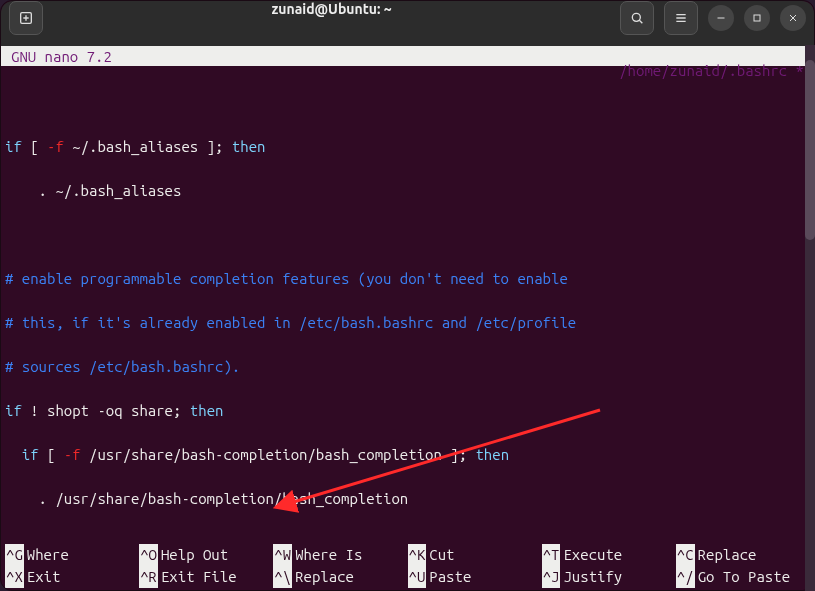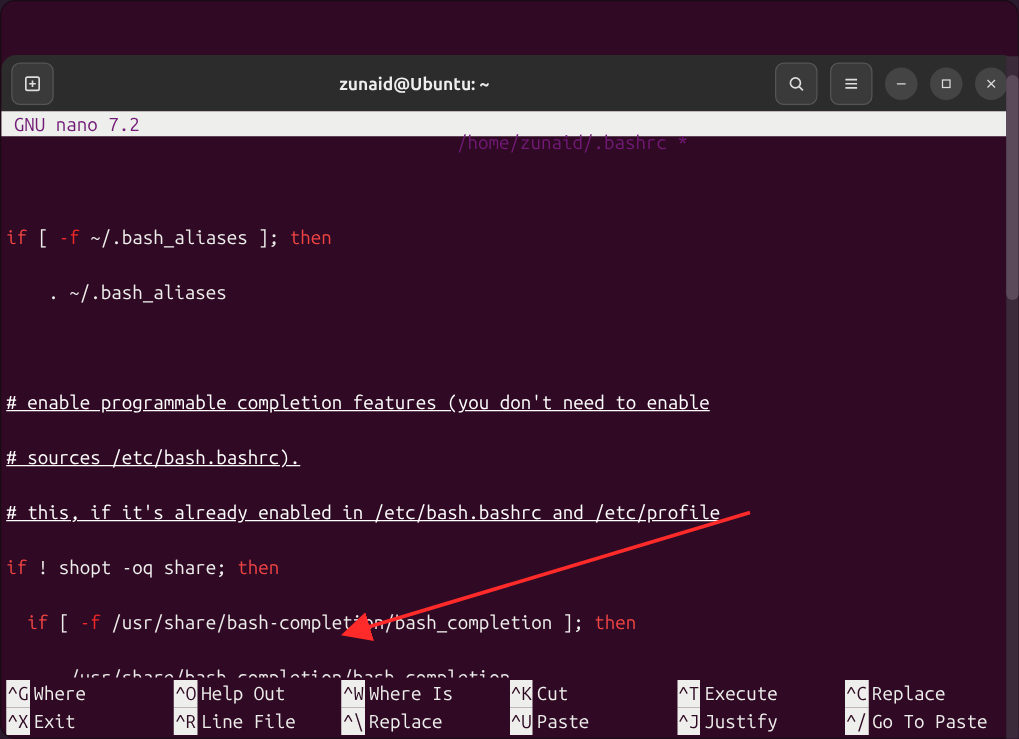--- a/index.html
+++ b/index.html
@@ -25,24 +25,23 @@
       display: flex;
       flex-direction: column;
       border: 1px solid #1a0a14;
     }
     .titlebar {
       height: 45px;
       background: #2c2c2c;
       border-top-left-radius: 12px;
       border-top-right-radius: 12px;
       display: flex;
-      align-items: center;
+      align-items: flex-start;
       padding: 0 8px;
       gap: 4px;
-      margin-top: 43px;
     }
     .tb-btn {
       width: 34px;
       height: 34px;
       border-radius: 7px;
       border: 1px solid #555;
       background: #3a3a3a;
       display: flex;
       align-items: center;
       justify-content: center;
@@ -81,21 +80,21 @@
       align-items: center;
       padding: 0 10px;
       font-family: 'Ubuntu Mono', monospace;
       font-size: 15px;
     }
     .nano-header-left {
       flex: 0 0 auto;
     }
     .nano-header-center {
       flex: 1;
-      text-align: center;
+      text-align: right;
       margin-top: 28px;
     }
     .editor {
       flex: 1;
       padding: 4px 4px 0 4px;
       color: #eeeeec;
       font-family: 'Ubuntu Mono', monospace;
       font-size: 15px;
       line-height: 22px;
       white-space: pre;
@@ -111,23 +110,23 @@
       background: #3a2a3a;
     }
     .scrollbar-thumb {
       position: absolute;
       width: 10px;
       background: #5a4a5a;
       border-radius: 5px;
       top: 15px;
       height: 180px;
     }
-    .kw-cyan { color: #ef4444; }
+    .kw-cyan { color: #7dd3fc; }
     .kw-red { color: #ef2929; }
-    .kw-comment { color: #ffffff; text-decoration: underline; }
+    .kw-comment { color: #3b82f6; }
     .shortcuts {
       display: grid;
       grid-template-columns: repeat(6, 1fr);
       padding: 2px 4px 2px 4px;
       font-family: 'Ubuntu Mono', monospace;
       font-size: 15px;
       line-height: 22px;
       color: #eeeeec;
     }
     .shortcut {
@@ -209,22 +208,22 @@
     <span class="nano-header-left">GNU nano 7.2</span>
     <span class="nano-header-center">/home/zunaid/.bashrc *</span>
   </div>
 
   <div class="editor">
 <div class="blank-line"></div>
 <div><span class="kw-cyan">if</span><span> [ </span><span class="kw-red">-f</span><span> ~/.bash_aliases </span><span>];</span><span class="kw-cyan"> then</span></div>
 <div><span>    . ~/.bash_aliases</span></div>
 <div class="blank-line"></div>
 <div><span class="kw-comment"># enable programmable completion features (you don't need to enable</span></div>
+<div><span class="kw-comment"># this, if it's already enabled in /etc/bash.bashrc and /etc/profile</span></div>
 <div><span class="kw-comment"># sources /etc/bash.bashrc).</span></div>
-<div><span class="kw-comment"># this, if it's already enabled in /etc/bash.bashrc and /etc/profile</span></div>
 <div><span class="kw-cyan">if</span><span> ! </span><span>shopt -oq share</span><span>;</span><span class="kw-cyan"> then</span></div>
 <div><span class="kw-cyan">  if</span><span> [ </span><span class="kw-red">-f</span><span> /usr/share/bash-completion/bash_completion </span><span>];</span><span class="kw-cyan"> then</span></div>
 <div><span>    . /usr/share/bash-completion/bash_completion</span></div>
 
 
 
 
 
 
 
@@ -256,21 +255,21 @@
     <div class="shortcut">
         <span class="key">^C</span> 
         <span>Replace</span>
       </div>
     <div class="shortcut">
         <span class="key">^X</span> 
         <span>Exit</span>
       </div>
     <div class="shortcut">
         <span class="key">^R</span> 
-        <span>Line File</span>
+        <span>Exit File</span>
       </div>
     <div class="shortcut">
         <span class="key">^\</span> 
         <span>Replace</span>
       </div>
     <div class="shortcut">
         <span class="key">^U</span> 
         <span>Paste</span>
       </div>
     <div class="shortcut">

